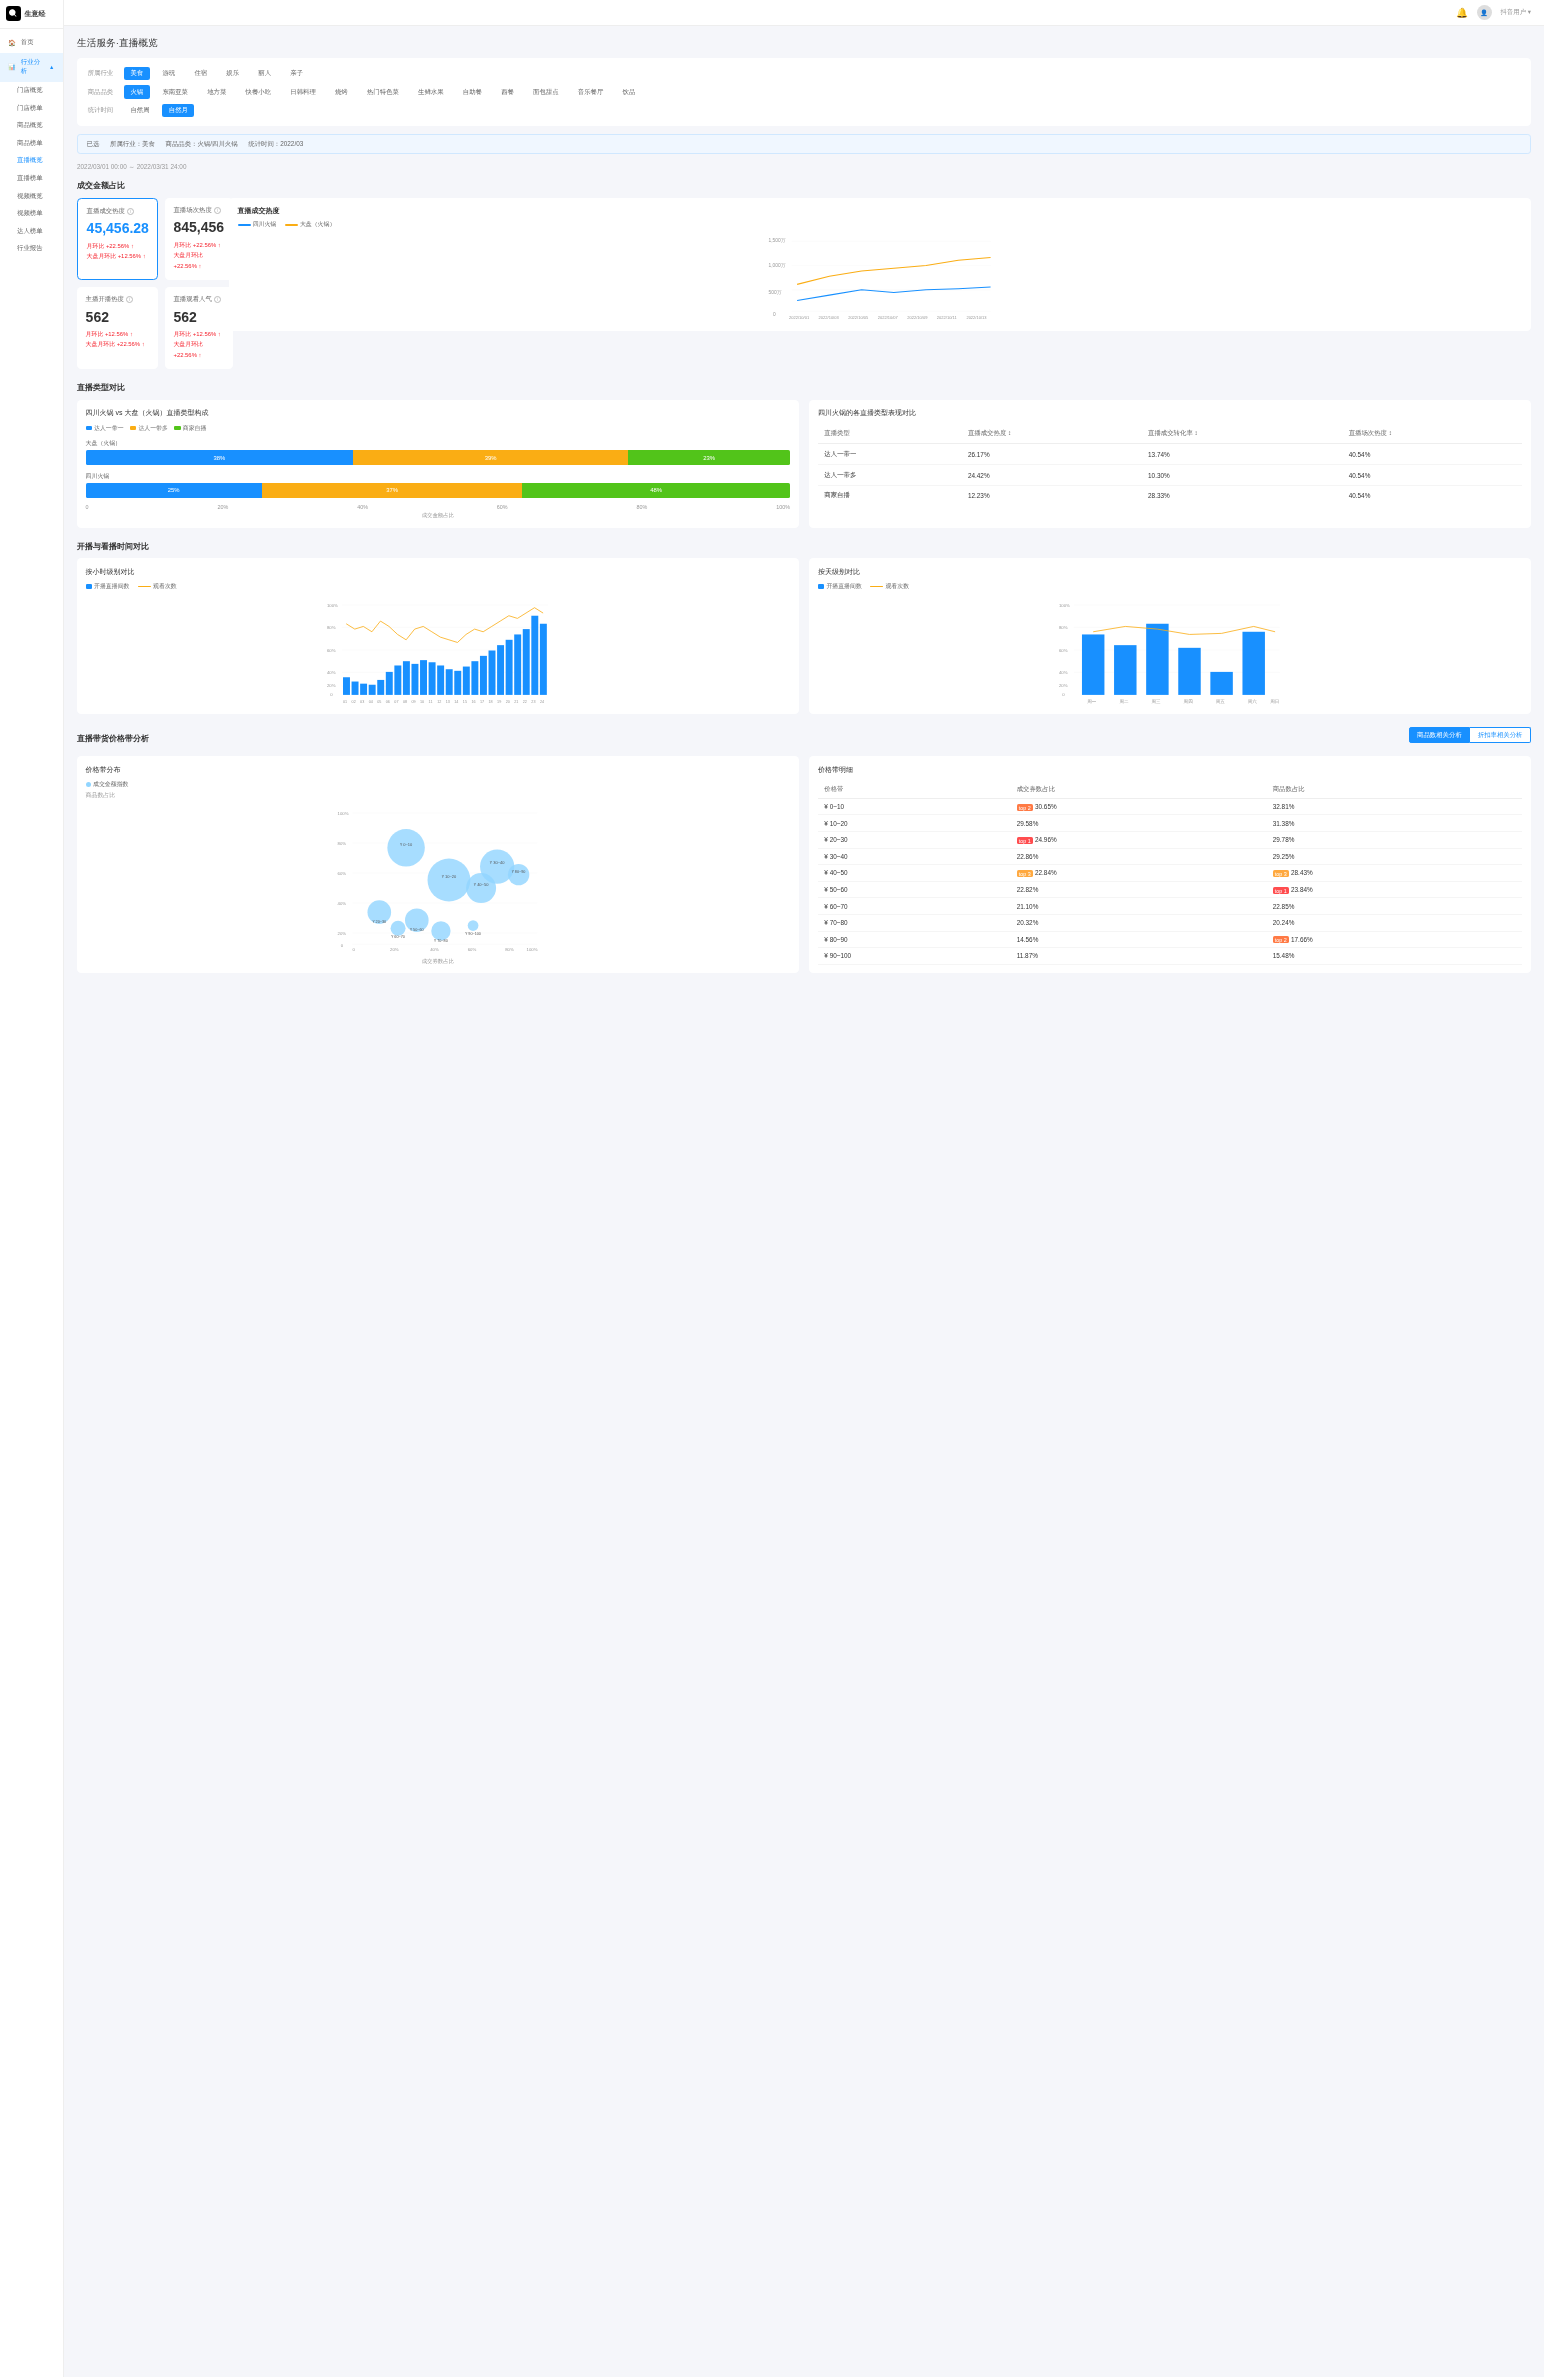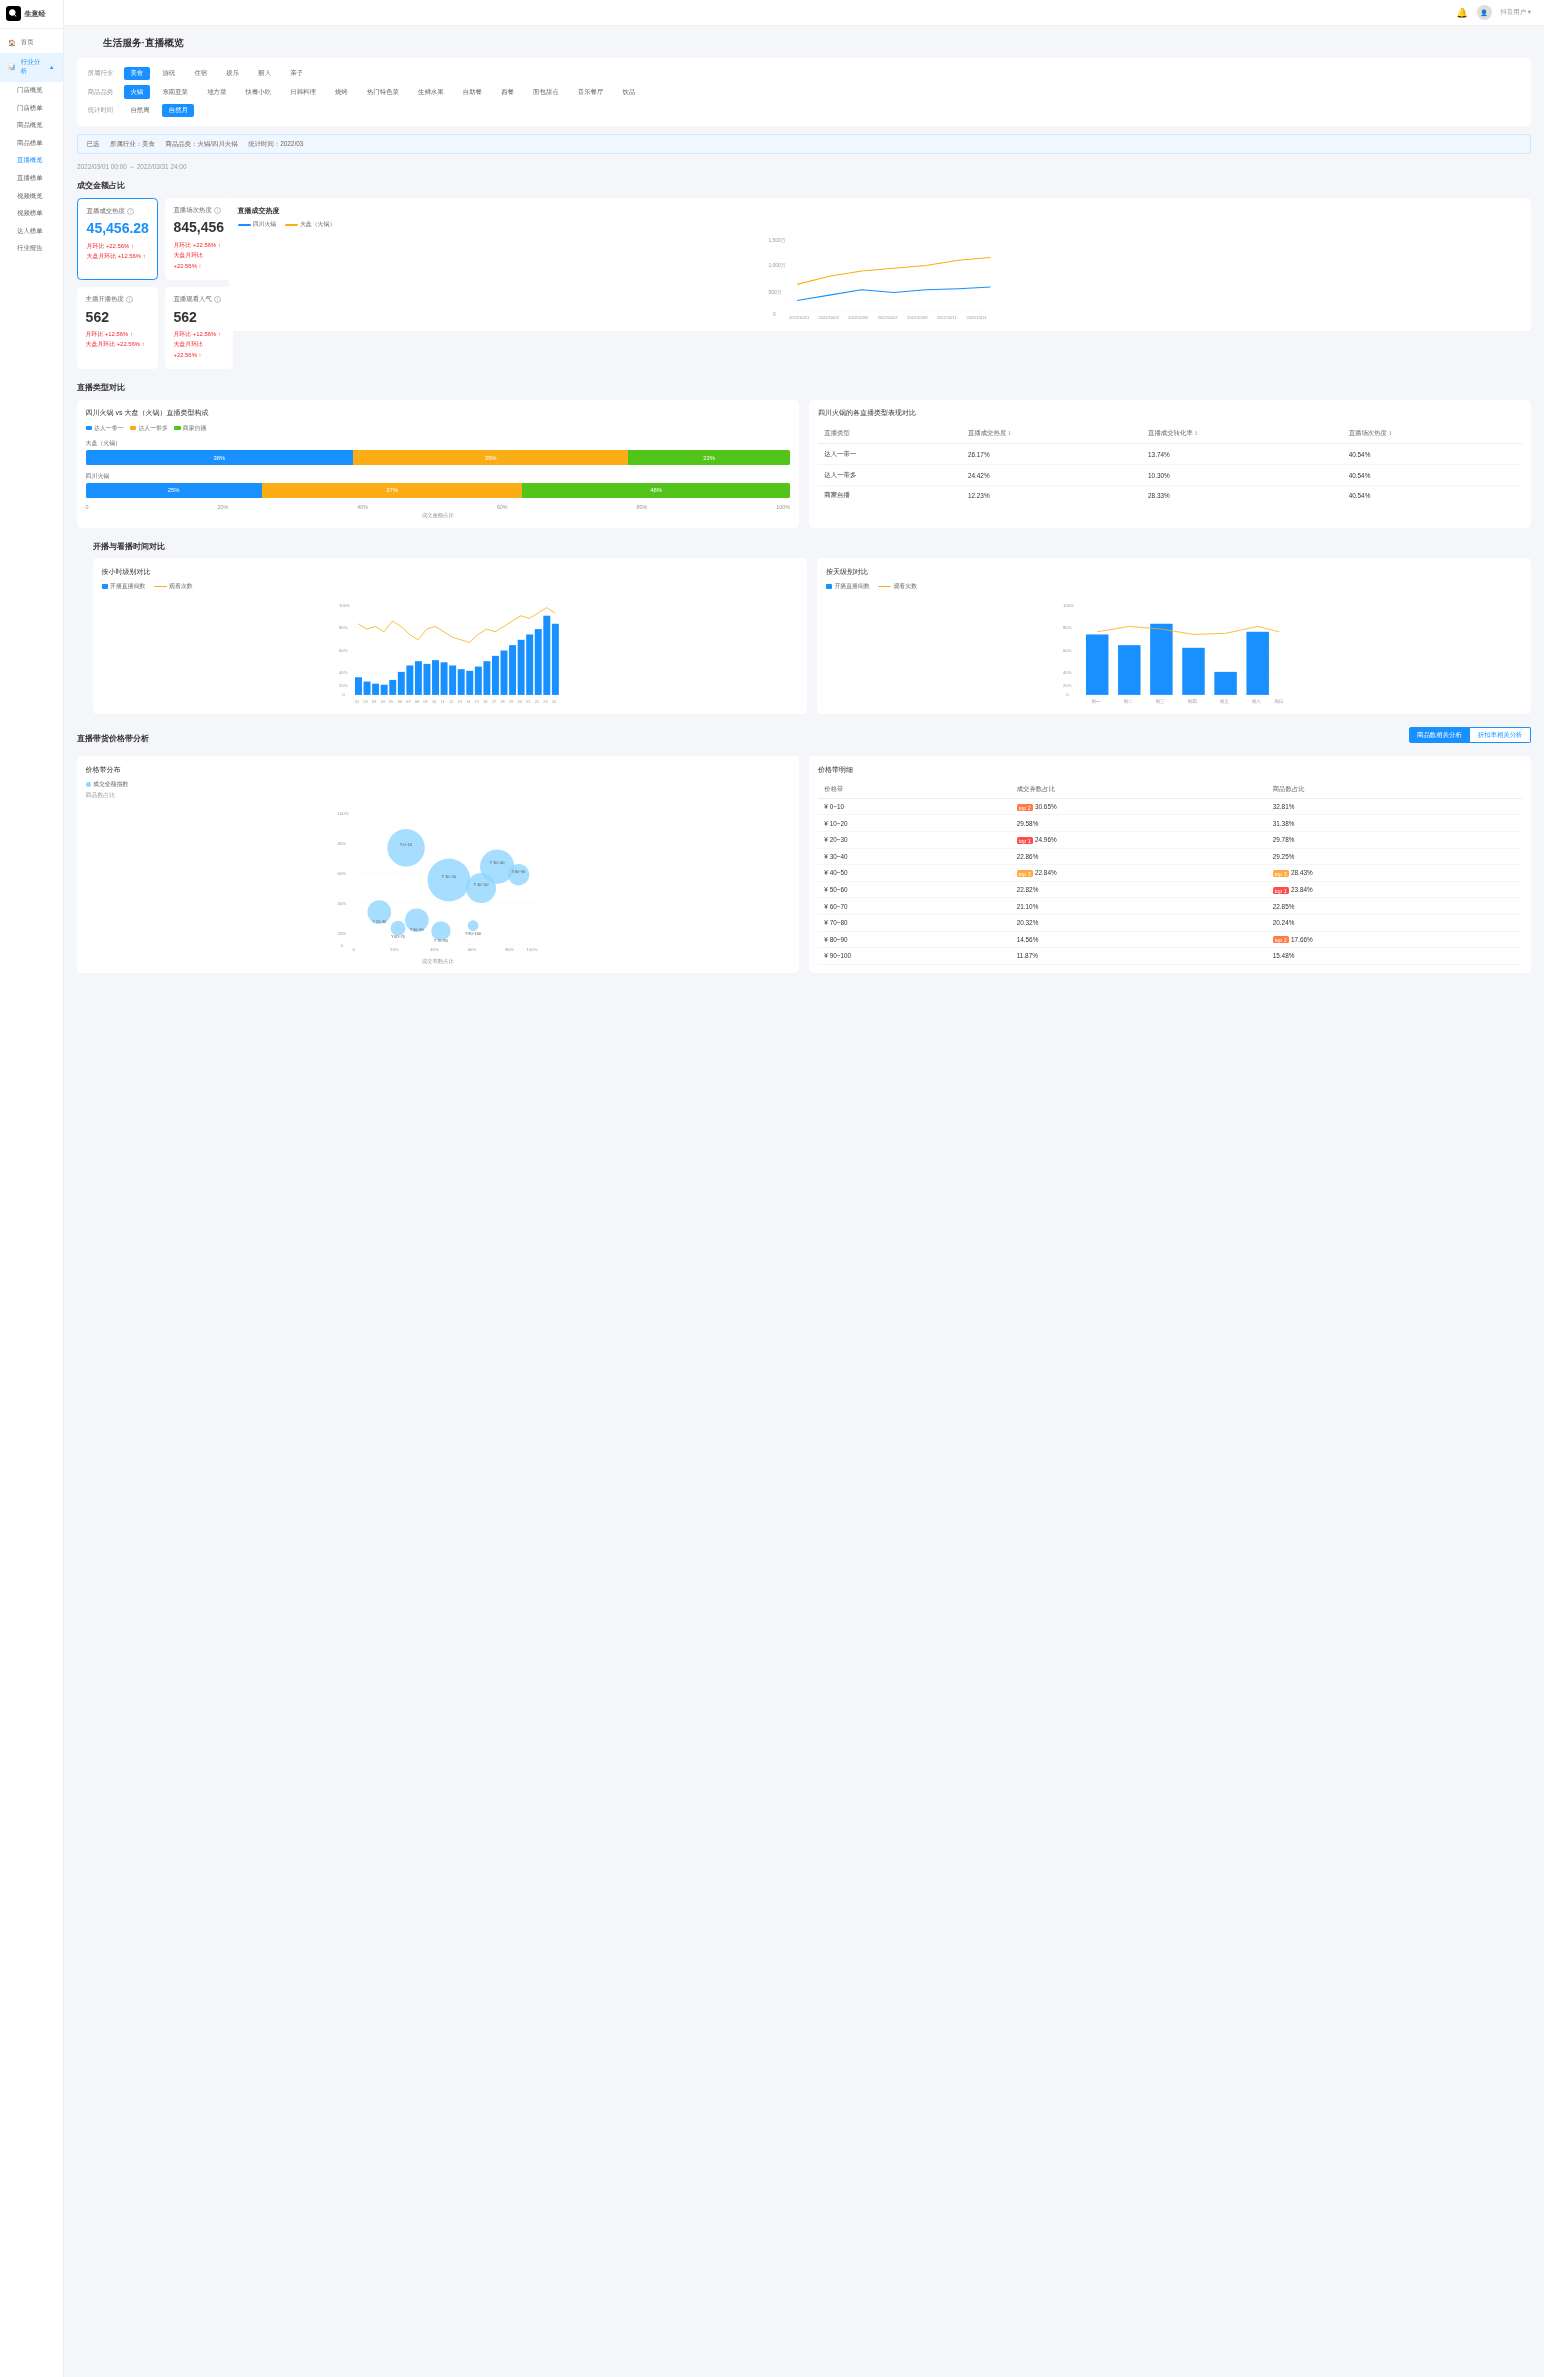--- a/index.html
+++ b/index.html
@@ -26,21 +26,21 @@
     .topbar { background: #fff; border-bottom: 0.5px solid #eee; padding: 0 13px; height: 26px; display: flex; align-items: center; justify-content: flex-end; gap: 8.6px; position: sticky; top: 0; z-index: 50; }
     .topbar-bell { font-size: 9.7px; color: #666; cursor: pointer; }
     .topbar-avatar { width: 15px; height: 15px; border-radius: 50%; background: #ddd; display: flex; align-items: center; justify-content: center; font-size: 6.4px; color: #999; }
     .topbar-user { font-size: 6.4px; color: #666; }
 
     
     .content { padding: 10.7px 13px; flex: 1; }
 
     
     .page-header { margin-bottom: 8.6px; }
-    .page-title-main { font-size: 9.7px; font-weight: 700; color: #333; margin-bottom: 8.6px; margin-left: 26px; }
+    .page-title-main { font-size: 9.7px; font-weight: 400; color: #333; margin-bottom: 8.6px; }
 
     
     .filter-bar { background: #fff; border-radius: 4.3px; padding: 8.6px 10.7px; margin-bottom: 8.6px; }
     .filter-row { display: flex; align-items: center; gap: 6.4px; margin-bottom: 5.4px; }
     .filter-row:last-child { margin-bottom: 0; }
     .filter-label { color: #999; font-size: 6.4px; min-width: 30px; }
     .filter-tag { padding: 2.1px 6.4px; border-radius: 2.1px; font-size: 6.4px; cursor: pointer; color: #666; }
     .filter-tag.active { background: #1890ff; color: #fff; border-radius: 2.1px; }
 
     
@@ -87,21 +87,21 @@
     .bar-axis { display: flex; justify-content: space-between; font-size: 5.4px; color: #999; margin-top: 4.3px; }
     .axis-label-bottom { font-size: 5.4px; color: #999; text-align: center; margin-top: 2.1px; }
 
     
     .data-table { width: 100%; border-collapse: collapse; font-size: 6.4px; }
     .data-table th { padding: 5.4px 6.4px; text-align: left; color: #666; font-weight: 500; border-bottom: 0.5px solid #eee; }
     .data-table td { padding: 5.4px 6.4px; color: #333; border-bottom: 0.5px solid #f5f5f5; }
     .data-table tr:last-child td { border-bottom: none; }
 
     
-    .time-section { margin-bottom: 13px; margin-left: 16px; }
+    .time-section { margin-bottom: 13px; }
     .time-content { display: grid; grid-template-columns: 1fr 1fr; gap: 10.7px; }
 
     
     .price-section { margin-bottom: 13px; }
     .price-content { display: grid; grid-template-columns: 1fr 1fr; gap: 10.7px; }
     .price-btn-group { display: flex; gap: 0; margin-bottom: 6.4px; }
     .price-btn { padding: 2.7px 7.5px; border: 0.5px solid #1890ff; font-size: 6.4px; cursor: pointer; }
     .price-btn.active { background: #1890ff; color: #fff; }
     .price-btn:not(.active) { background: #fff; color: #1890ff; }
     .price-btn:first-child { border-radius: 2.1px 0 0 2.1px; }

